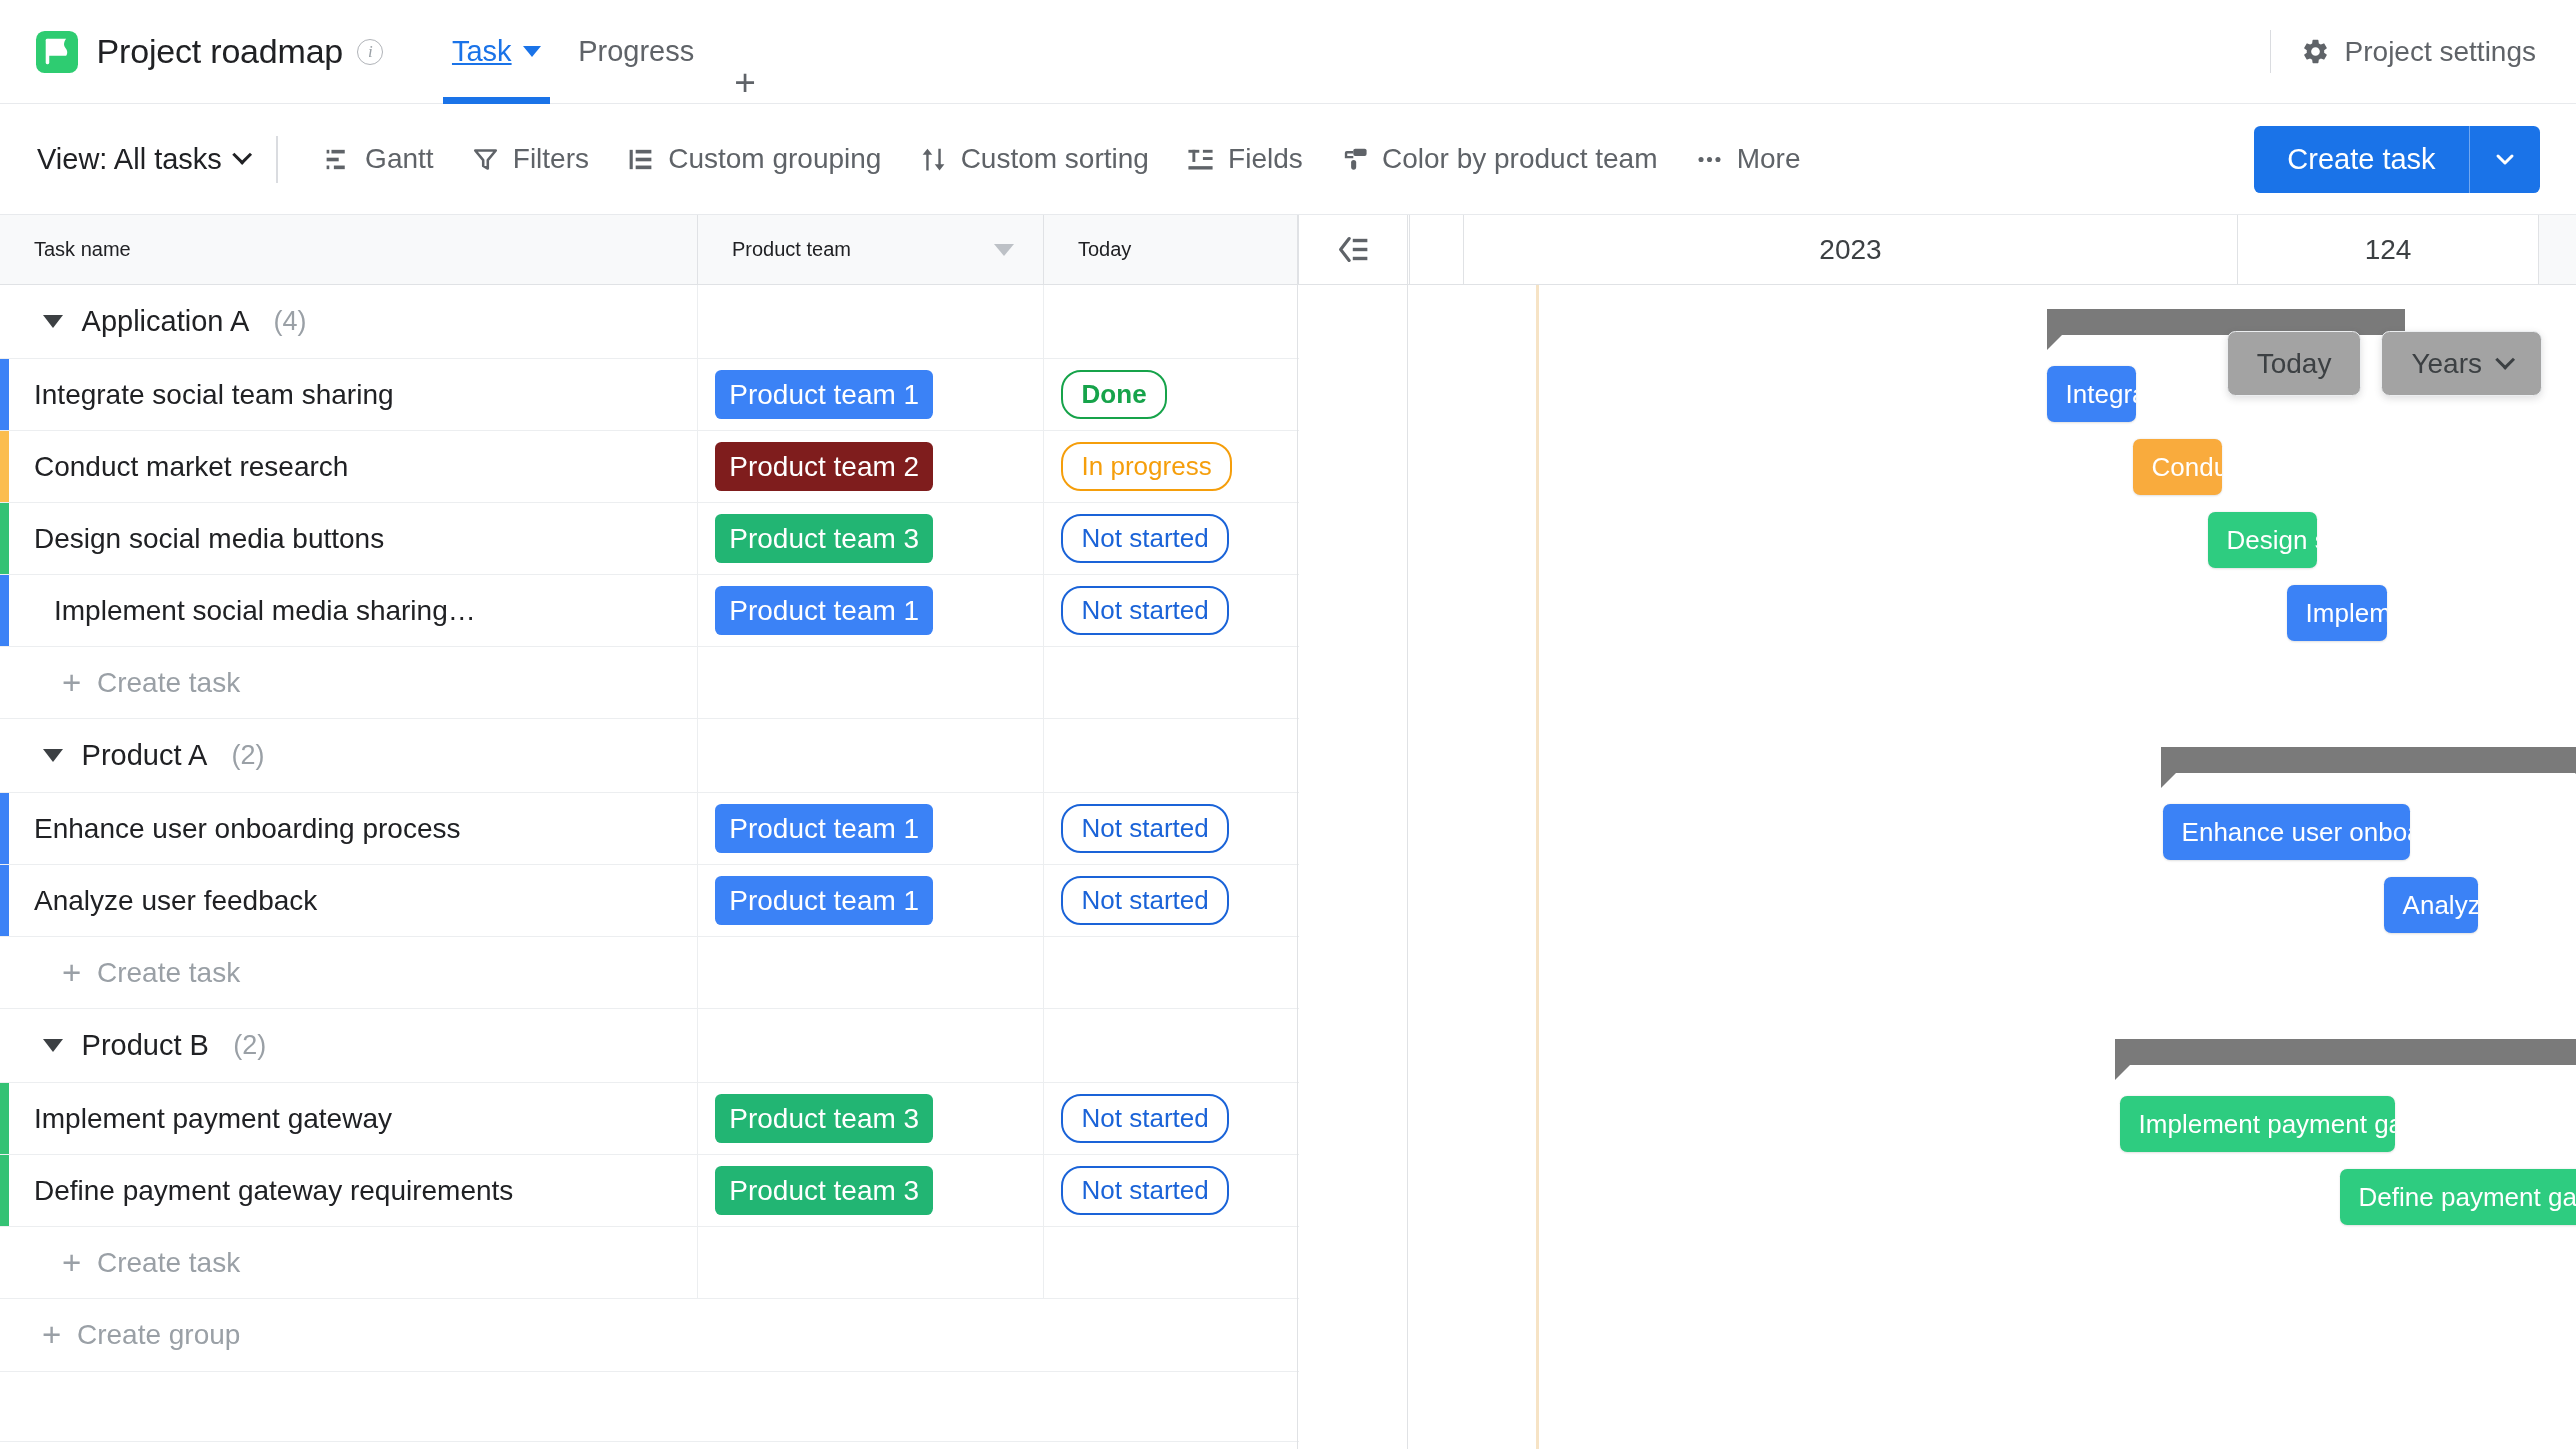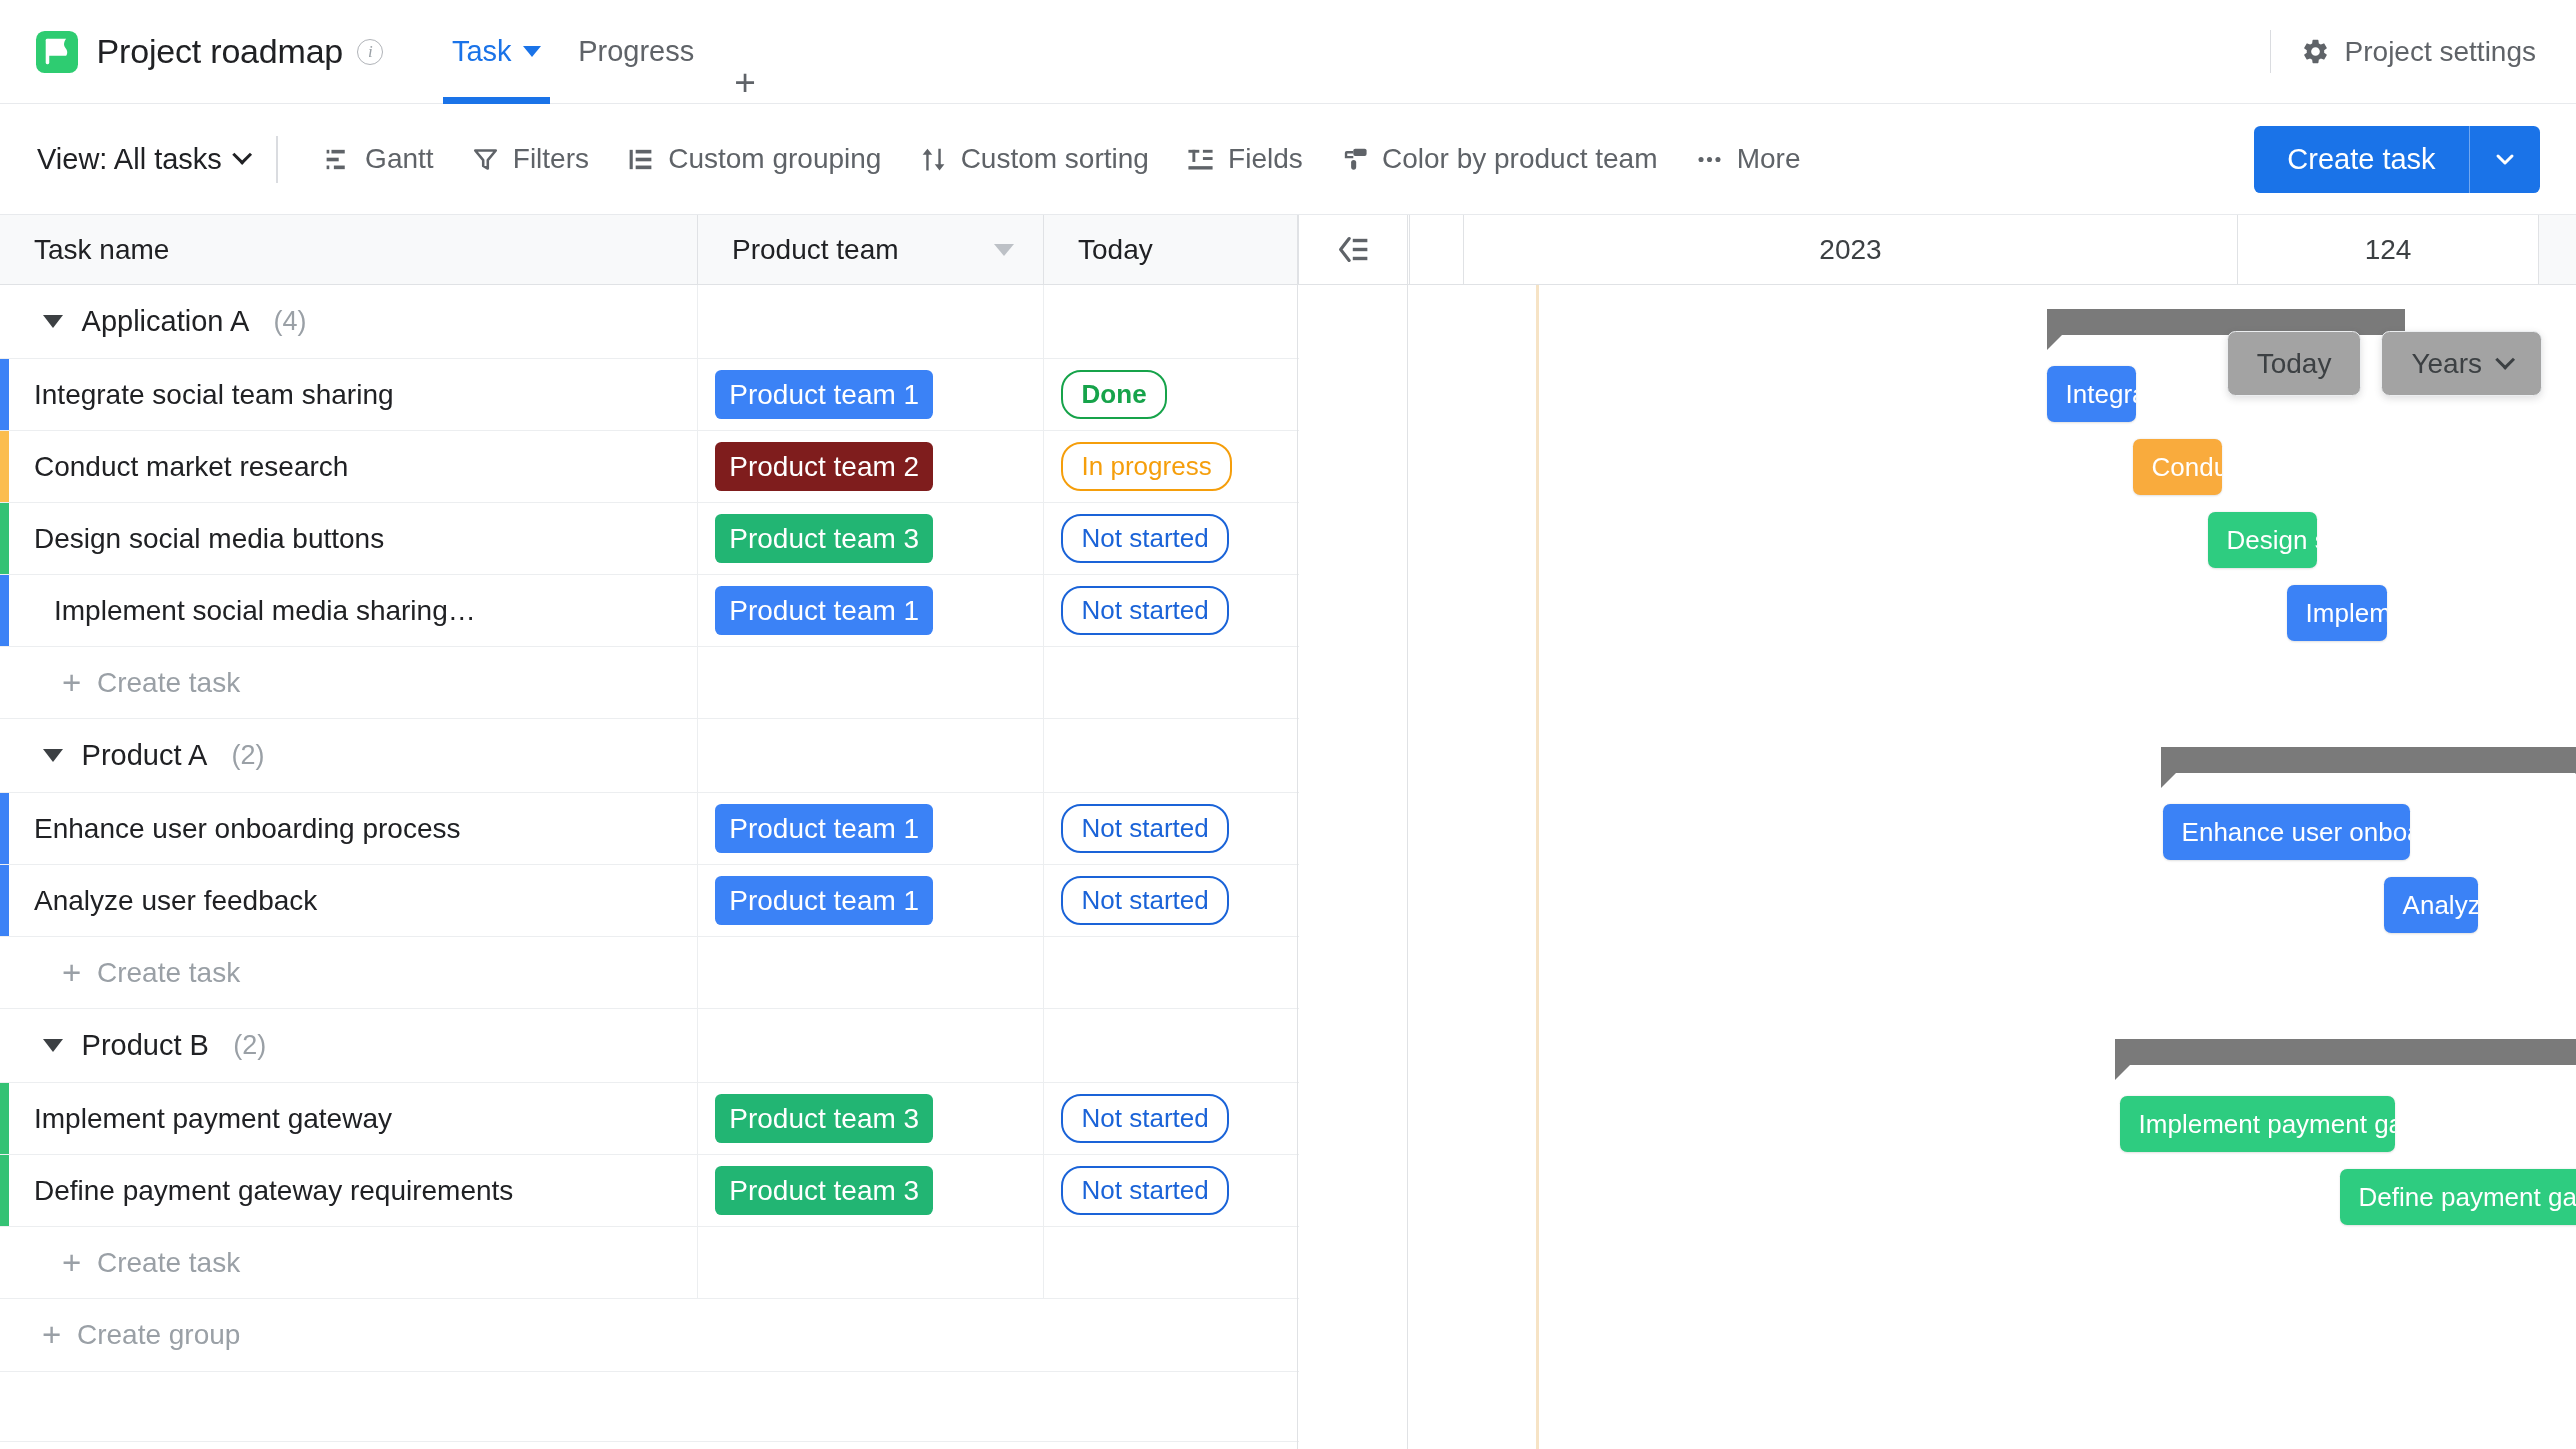--- a/index.html
+++ b/index.html
@@ -35,21 +35,21 @@
     display: flex; align-items: center; justify-content: center;
     margin-left: 14.3px; flex: 0 0 auto;
   }
   .tabs { display: flex; align-items: flex-end; margin-left: 50px; height: 104px; }
   .tab {
     position: relative; height: 104px;
     display: flex; align-items: center; gap: 11.4px;
     padding: 0 18.6px; font-size: 29px; color: #5f6368; white-space: nowrap;
     cursor: pointer;
   }
-  .tab.active { color: #1a73e8; }
+  .tab.active { color: #1a73e8; text-decoration: underline; }
   .tab.active::after {
     content: ""; position: absolute; left: 10px; right: 10px; bottom: 0;
     height: 6.4px; background: #1a73e8;
   }
   .caret-down {
     width: 0; height: 0; border-left: 9.3px solid transparent;
     border-right: 9.3px solid transparent; border-top: 11.4px solid currentColor;
   }
   .tab-plus { font-size: 37px; color: #5f6368; padding: 0 21.5px; font-weight: 300; cursor: pointer; }
   .topbar-right {
@@ -97,21 +97,21 @@
     display: flex; align-items: center;
   }
 
   
   .gridhead {
     position: absolute; left: 0; top: 215px; width: 2576px; height: 70px;
     background: #f8f9fa; border-bottom: 1.4px solid #e0e2e5;
     display: flex; align-items: stretch;
   }
   .gh-cell {
-    display: flex; align-items: center; font-size: 28px; color: #202124;
+    display: flex; align-items: center; font-size: 20px; color: #202124;
     border-right: 1.4px solid #e0e2e5; padding-left: 34px;
   }
   .gh-name  { width: 698px; }
   .gh-team  { width: 346px; display: flex; align-items: center; }
   .gh-status{ width: 255px; }
   .gh-collapse {
     width: 111px; background: #ffffff; display: flex;
     align-items: center; justify-content: center; border-right: 1.4px solid #e0e2e5;
     cursor: pointer;
   }

